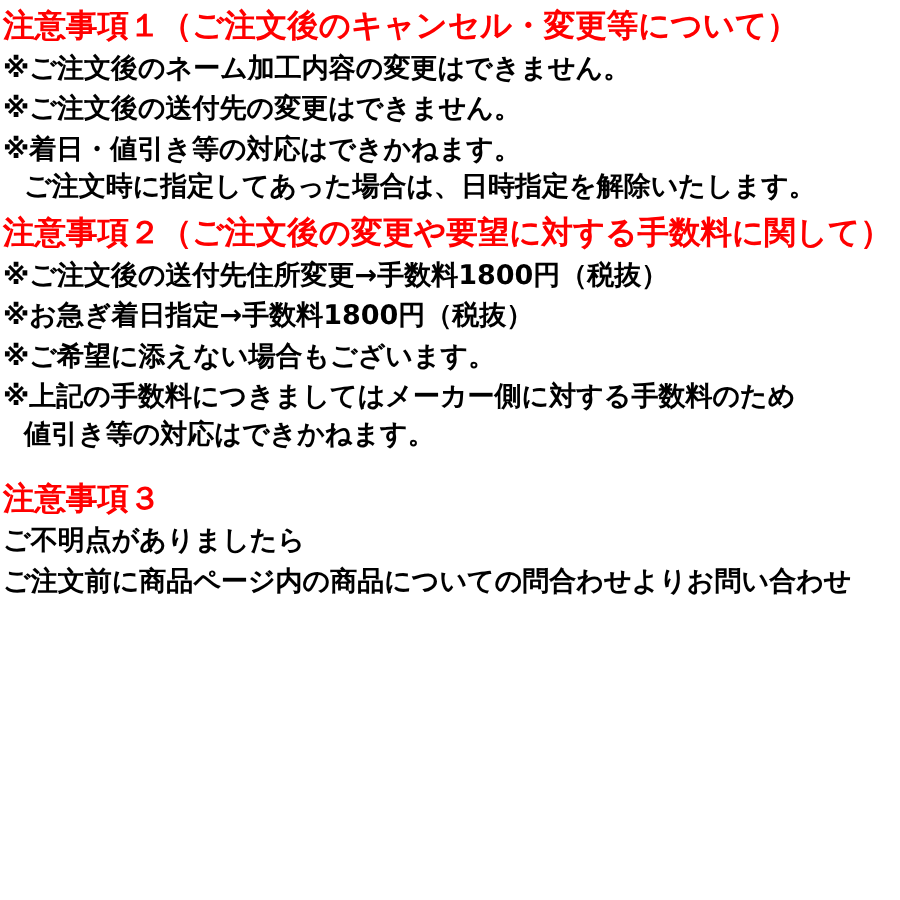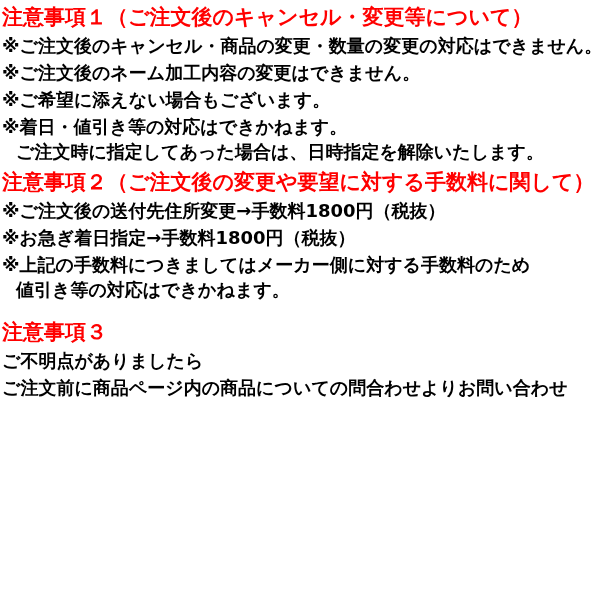--- a/index.html
+++ b/index.html
@@ -47,30 +47,30 @@
     padding-left: 14px;
     font-family: Liberation Mono, monospace;
   }
 </style>
 </head>
 <body style="background: rgb(255, 255, 255);">
 
 <div class="page" id="sections-root">
     <section class="notice-section section-1">
       <div class="heading">注意事項１（ご注文後のキャンセル・変更等について）</div>
-      <div class="line">※ご注文後のキャンセル・商品の変更・数量の変更の対応はできません。</div>
       <div class="line">※ご注文後のネーム加工内容の変更はできません。</div>
-      <div class="line">※ご希望に添えない場合もございます。</div>
+      <div class="line">※ご注文後の送付先の変更はできません。</div>
       <div class="line">※着日・値引き等の対応はできかねます。</div>
       <div class="line indent">ご注文時に指定してあった場合は、日時指定を解除いたします。</div>
     </section>
     <section class="notice-section section-2">
       <div class="heading">注意事項２（ご注文後の変更や要望に対する手数料に関して）</div>
       <div class="line">※ご注文後の送付先住所変更→手数料1800円（税抜）</div>
       <div class="line">※お急ぎ着日指定→手数料1800円（税抜）</div>
+      <div class="line">※ご希望に添えない場合もございます。</div>
       <div class="line">※上記の手数料につきましてはメーカー側に対する手数料のため</div>
       <div class="line indent">値引き等の対応はできかねます。</div>
     </section>
     <section class="notice-section section-3">
       <div class="heading">注意事項３</div>
       <div class="line">ご不明点がありましたら</div>
       <div class="line">ご注文前に商品ページ内の商品についての問合わせよりお問い合わせ</div>
     </section>
   </div>
 

